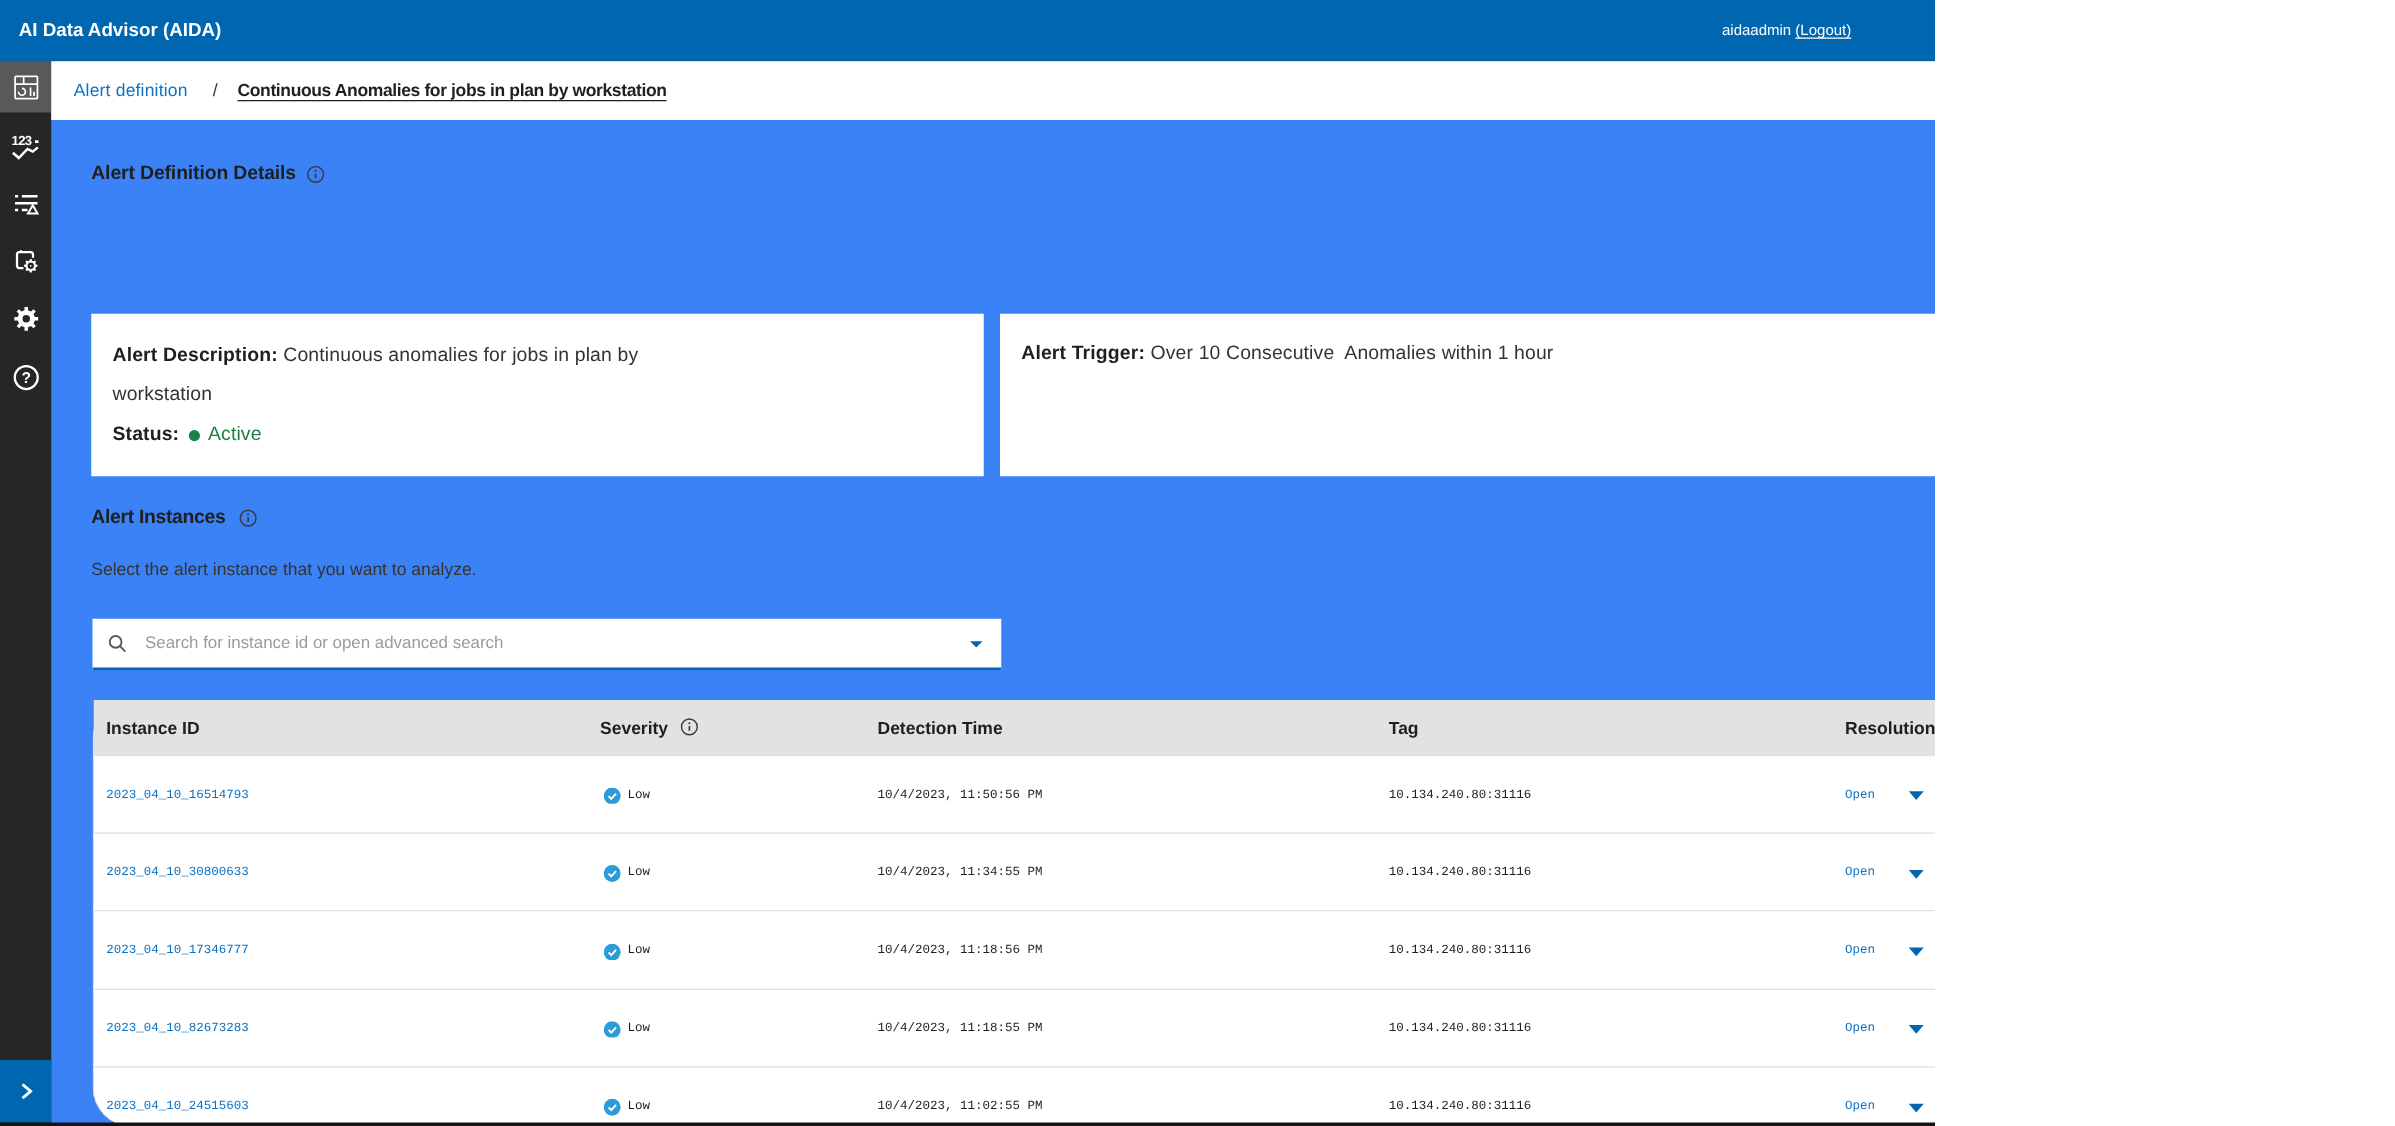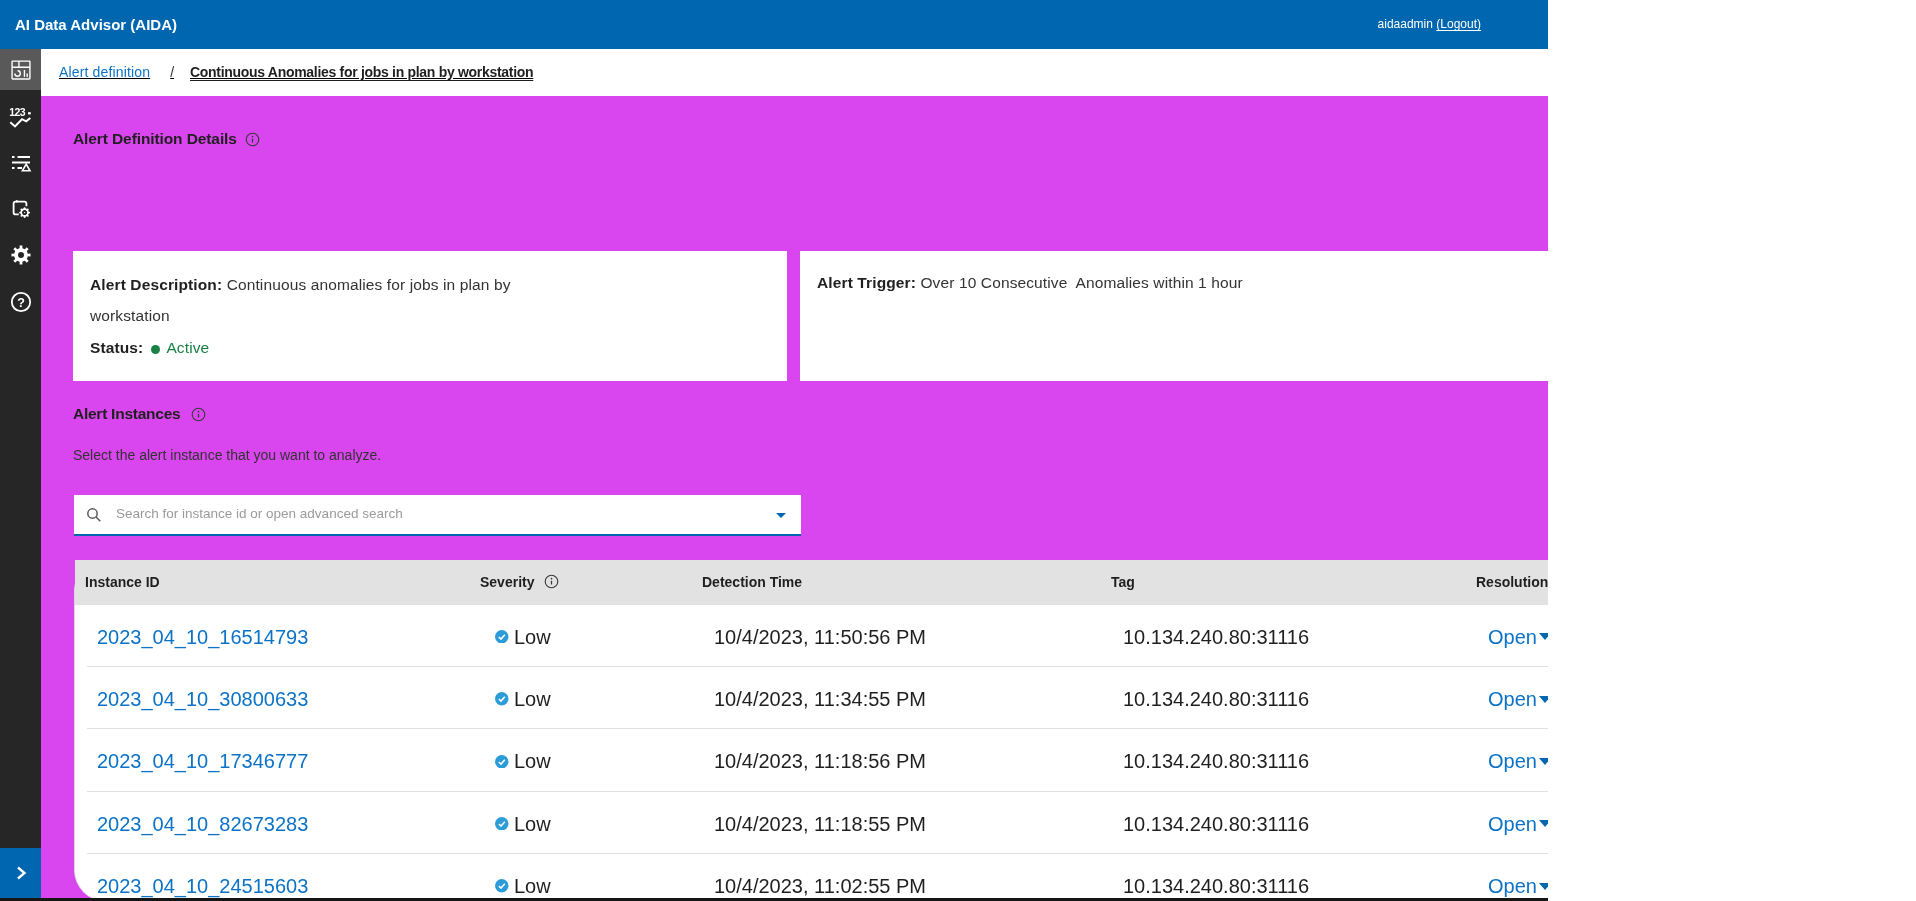--- a/index.html
+++ b/index.html
@@ -1,35 +1,35 @@
 <!DOCTYPE html>
 <html><head>
 <meta charset="utf-8">
 <style>
   * { margin:0; padding:0; box-sizing:border-box; }
   html,body { width:1916px; height:901px; overflow:hidden; }
   body { font-family:"Liberation Sans", sans-serif; }
-  #root { position:relative; width:1548px; height:901px; background:#d946ef; overflow:hidden; }
+  #root { position:relative; width:1548px; height:901px; background:#3b82f6; overflow:hidden; }
   .abs { position:absolute; }
 
   
   #topbar { left:0; top:0; width:1899px; height:49px; background:#0066b0; }
   #title { left:15px; top:0; line-height:49px; color:#fff; font-size:15px; font-weight:bold; }
   #user { right:67px; top:0; line-height:49px; color:#fff; font-size:12px; }
   #user u { text-underline-offset:2px; }
 
   
   #side { left:0; top:49px; width:41px; height:852px; background:#262626; }
   #side .active { left:0; top:0; width:41px; height:41px; background:#595959; }
   .sicon { left:9.5px; }
   #expand { left:0; top:799px; width:41px; height:50px; background:#0066b0; }
 
   
   #crumb { left:41px; top:49px; width:1858px; height:46.5px; background:#fff; font-size:14px; line-height:46.5px; }
-  #crumb .in { position:absolute; left:18px; top:0;text-decoration:underline; }
+  #crumb .in { position:absolute; left:18px; top:0; }
   #crumb a { color:#0b72c6; text-decoration:none; letter-spacing:0.15px; }
   #crumb .sep { color:#333; margin:0 16px 0 20px; }
   #crumb .cur { color:#1f1f1f; font-weight:bold; letter-spacing:-0.3px; text-decoration:underline; text-underline-offset:3px; }
 
   .h16 { font-size:15.5px; font-weight:bold; color:#1f1f1f; line-height:16px; }
   .ls1 { letter-spacing:-0.1px; }
   .ls2 { letter-spacing:-0.25px; }
   .b16 { font-size:16px; color:#333; line-height:22px; }
   .b14 { font-size:14px; color:#333; line-height:20px; }
 
@@ -49,21 +49,21 @@
   .caret { width:0; height:0; border-left:5px solid transparent; border-right:5px solid transparent; border-top:5.5px solid #0066b0; }
 
   
   #t-open { left:1647px; top:495px; width:98px; height:39px; background:#0066b0; color:#fff; font-size:14px; font-weight:bold; text-align:center; line-height:39px; }
   #t-res  { left:1745px; top:495px; width:123px; height:39px; background:#fff; color:#0066b0; font-size:14px; text-align:center; line-height:37px; border:1px solid #c9c9c9; border-left:none; }
 
   
   #table { left:74px; top:559.5px; width:1794px; height:341.5px; background:#fff; border-left:1px solid #d9d9d9; border-right:1px solid #d9d9d9;border-radius:31px; }
   #thead { position:absolute; left:0; top:0; width:100%; height:45px; background:#e2e2e2; font-size:14px; font-weight:bold; color:#1f1f1f; line-height:45px; }
   .hc { position:absolute; top:0; }
-  .row { position:absolute; left:12px; width:100%; height:62.4px; border-bottom:1px solid #e0e0e0; font-size:20px; color:#1f1f1f; line-height:62.4px; }
+  .row { position:absolute; left:0; width:100%; height:62.4px; border-bottom:1px solid #e0e0e0; font-size:10px; color:#1f1f1f; line-height:62.4px;font-family:Liberation Mono, monospace; }
   .row .c { position:absolute; top:1px; }
   .row a { color:#0b72c6; text-decoration:none; }
   .sev { position:absolute; top:25.3px; }
   .rcaret { position:absolute; top:28.8px; width:0; height:0; border-left:6.5px solid transparent; border-right:6.5px solid transparent; border-top:7px solid #0066b0; }
 
   #strip { left:0; top:897.5px; width:1899px; height:3.5px; background:#151515; }
 
   
   #sbar { left:1899px; top:0; width:17px; height:901px; background:#f1f1f1; }
   #sthumb { position:absolute; left:0; top:17px; width:17px; height:392px; background:#c9c9c9; }

